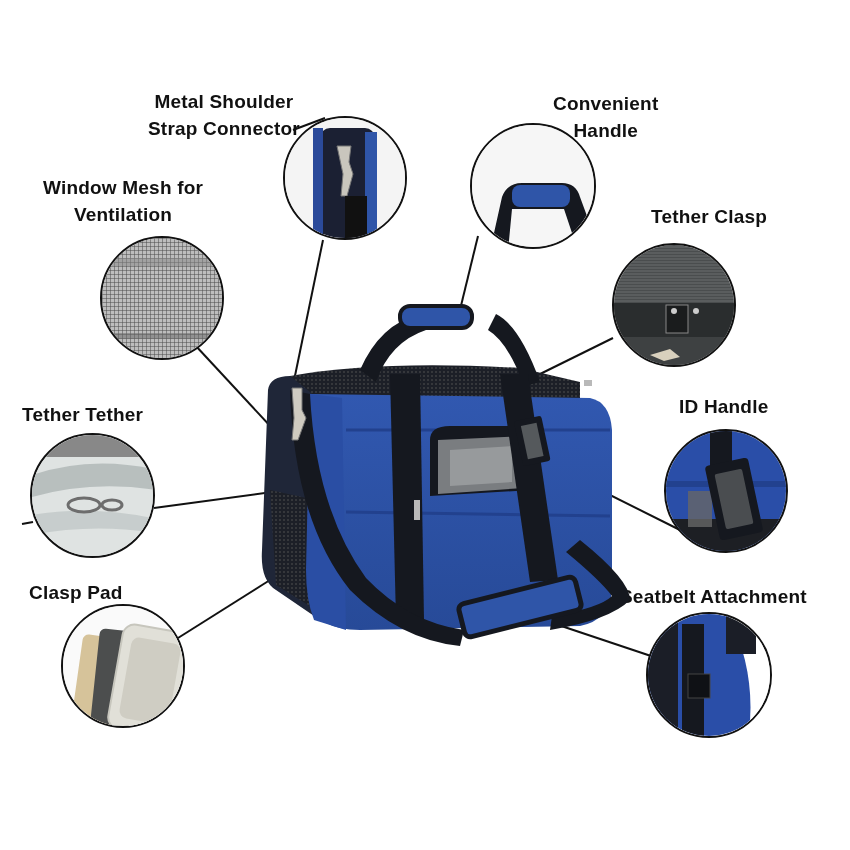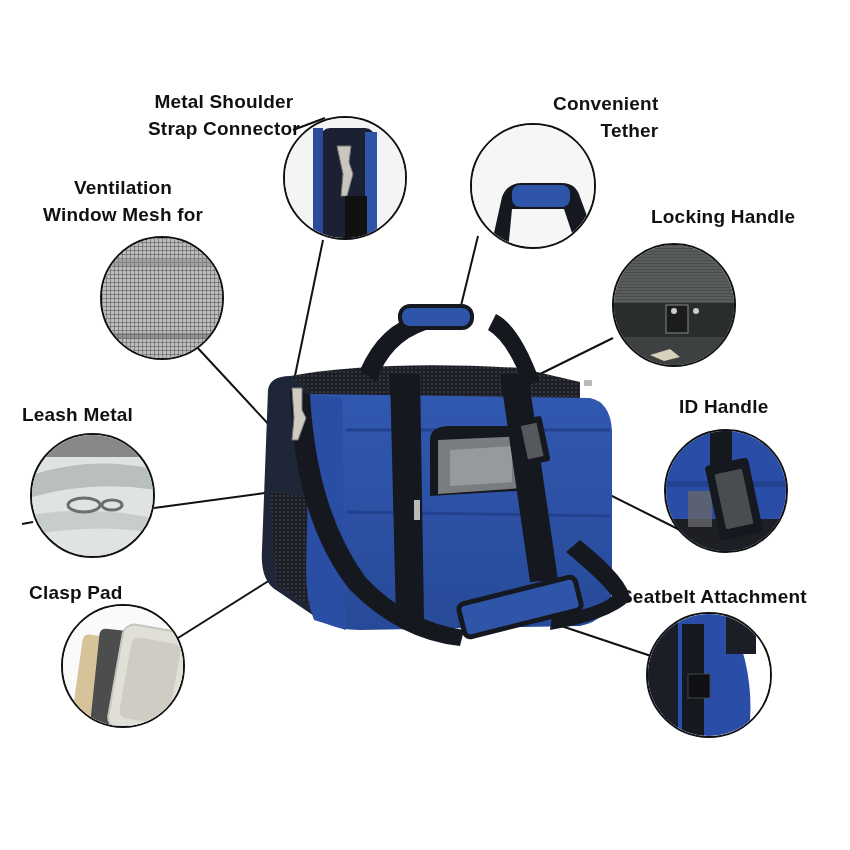--- a/index.html
+++ b/index.html
@@ -9,33 +9,33 @@
   svg.lines { position: absolute; left: 0; top: 0; }
   .bag { position: absolute; left: 250px; top: 290px; width: 390px; height: 370px; }
 </style>
 </head>
 <body>
 
 <div class="label" style="left:148px;top:88px;">
   <div>Metal Shoulder</div>
   <div>Strap Connector</div>
 </div>
-<div class="label" style="left:553px;top:90px;text-align:right;">
+<div class="label" style="left:553px;top:90px;">
   <div>Convenient</div>
-  <div>Tether</div>
+  <div>Handle</div>
 </div>
 <div class="label" style="left:43px;top:174px;">
+  <div>Window Mesh for</div>
   <div>Ventilation</div>
-  <div>Window Mesh for</div>
 </div>
 <div class="label" style="left:651px;top:203px;">
-  <div>Locking Handle</div>
+  <div>Tether Clasp</div>
 </div>
 <div class="label" style="left:22px;top:401px;">
-  <div>Leash Metal</div>
+  <div>Tether Tether</div>
 </div>
 <div class="label" style="left:679px;top:393px;">
   <div>ID Handle</div>
 </div>
 <div class="label" style="left:29px;top:579px;">
   <div>Clasp Pad</div>
 </div>
 <div class="label" style="left:620px;top:583px;">
   <div>Seatbelt Attachment</div>
 </div>

